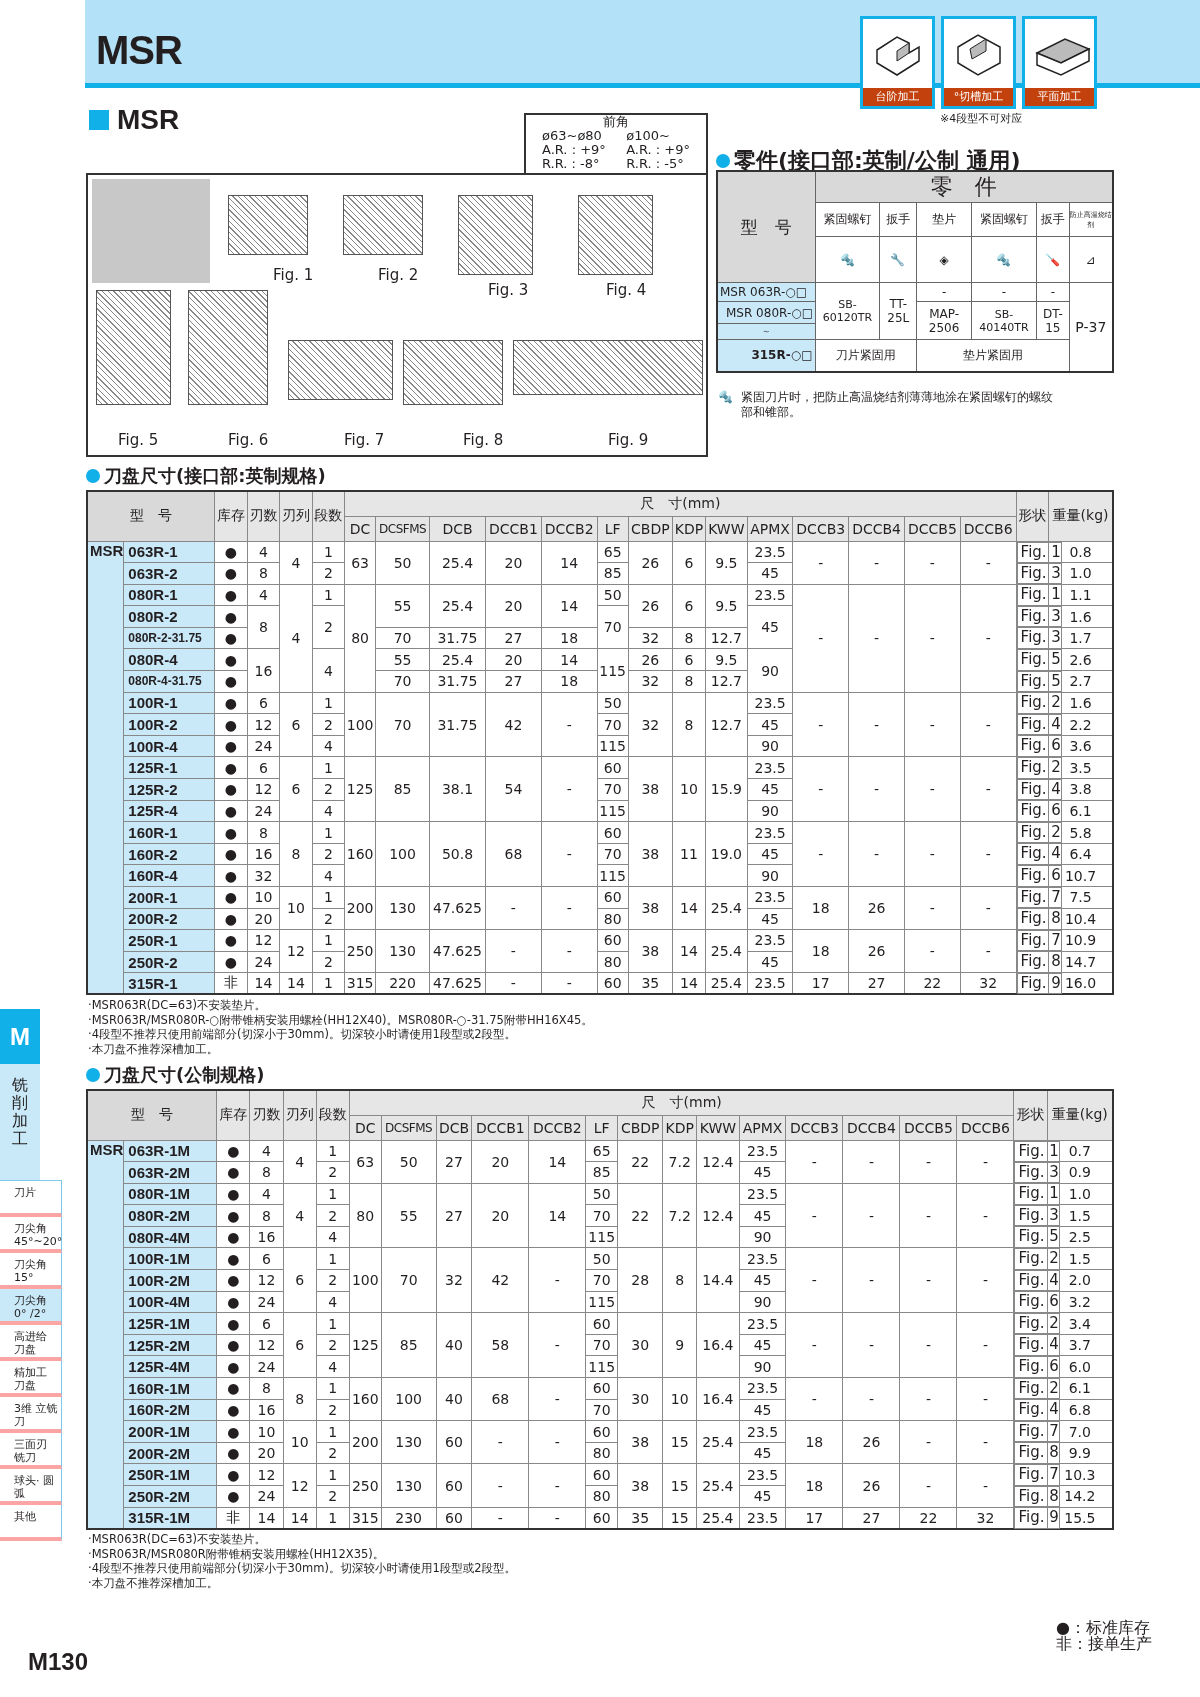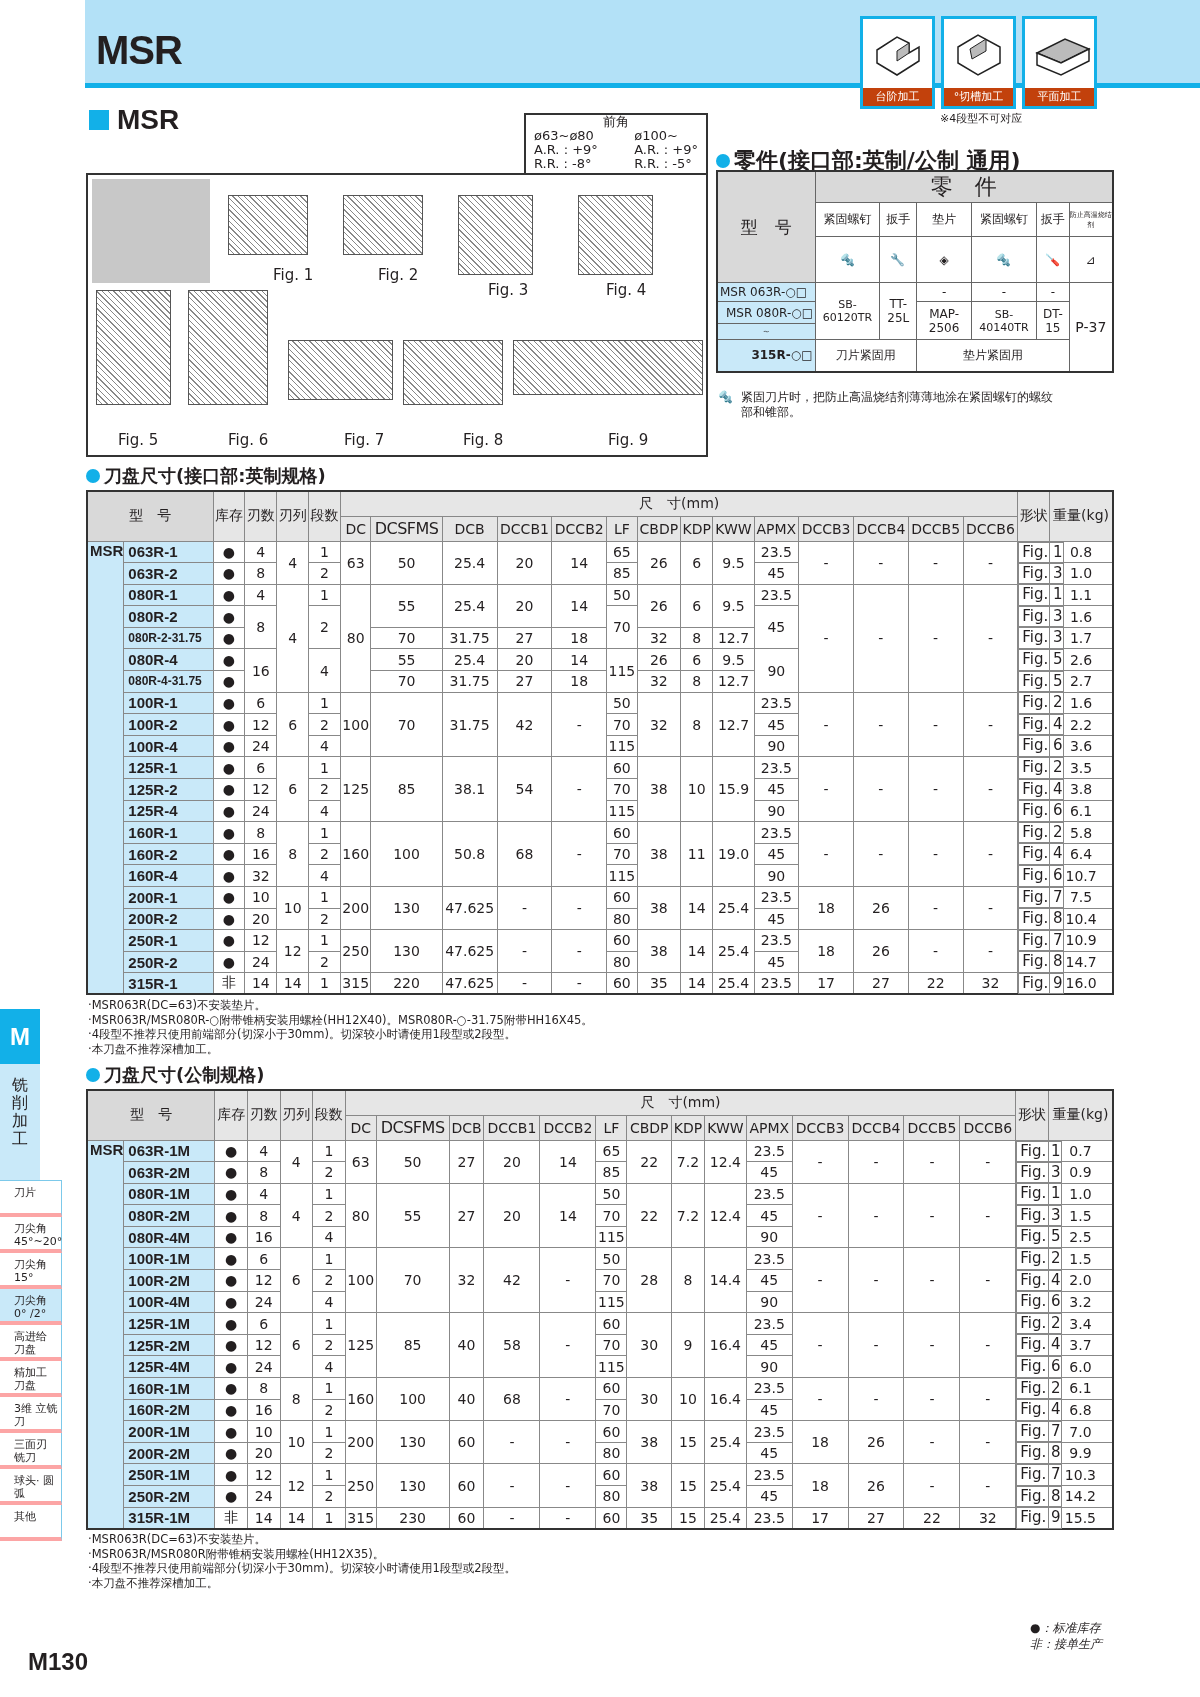--- a/index.html
+++ b/index.html
@@ -8,50 +8,50 @@
 .page-title{position:absolute;left:96px;top:28px;font-family:"Liberation Sans",sans-serif;font-weight:bold;font-size:40px;color:#231f20;letter-spacing:-1px;}
 .op-icons{position:absolute;left:860px;top:16px;display:flex;gap:6px;}
 .op-box{width:75px;height:93px;border:3px solid #12b0e8;background:#fff;position:relative;}
 .op-box svg{position:absolute;left:6px;top:6px;}
 .op-label{position:absolute;left:0;bottom:0;width:100%;height:18px;background:#c2410c;color:#fff;font-size:11px;text-align:center;line-height:18px;}
 .op-note{position:absolute;left:940px;top:111px;font-size:11px;color:#231f20;}
 .sub-title{position:absolute;left:89px;top:104px;font-family:"Liberation Sans",sans-serif;font-weight:bold;font-size:28px;display:flex;align-items:center;gap:8px;}
 .sub-title .sq{width:20px;height:20px;background:#12b0e8;display:inline-block;}
 .rake-box{position:absolute;left:524px;top:113px;width:184px;height:60px;border:2px solid #333;border-bottom:none;background:#fff;font-size:13px;line-height:14px;}
 .rake-box .rk-head{text-align:center;}
-.rake-box .rk-cols{display:flex;padding:0 8px;justify-content:space-between;}
+.rake-box .rk-cols{display:flex;padding:0 16px;justify-content:space-between;}
 .fig-panel{position:absolute;left:86px;top:173px;width:622px;height:284px;border:2px solid #333;background:#fff;}
 .photo{position:absolute;left:4px;top:4px;width:118px;height:104px;background:#c8c8c8;}
 .fig{position:absolute;font-size:15px;}
 .drawing{position:absolute;border:1px solid #555;background:repeating-linear-gradient(45deg,#fff 0 3px,#888 3px 4px);}
 .parts-title{position:absolute;left:716px;top:146px;font-size:22px;font-weight:bold;display:flex;align-items:center;gap:4px;}
 .dot{display:inline-block;width:14px;height:14px;border-radius:50%;background:#12b0e8;}
 table{border-collapse:collapse;}
 .parts-table{position:absolute;left:716px;top:170px;width:398px;border:2px solid #333;font-size:12px;}
 .parts-table td,.parts-table th{border:1px solid #666;text-align:center;font-weight:normal;}
 .gray{background:#d9d9d9;}
 .lblue{background:#c9e9f9;}
 .parts-note{position:absolute;left:718px;top:390px;font-size:12px;display:flex;gap:8px;line-height:15px;}
 .sec-title{position:absolute;font-size:18px;font-weight:bold;display:flex;align-items:center;gap:4px;}
 .dim-table{position:absolute;left:86px;width:1028px;border:2px solid #333;font-size:14px;}
 .dim-table td,.dim-table th{border:1px solid #888;text-align:center;font-weight:normal;height:21.6px;padding:0;white-space:nowrap;}
 .dim-table th{background:#e6e6e6;}
 .dim-table td.model{background:#c9e9f9;text-align:left;font-weight:bold;padding-left:4px;font-family:"Liberation Sans",sans-serif;font-size:15px;}
 .dim-table td.model.pre{padding-left:2px;}
 .dim-table td.fig{text-align:left;padding-left:3px;}
 .dim-table .hdr-gray{background:#d9d9d9;}
-.small-h{font-size:16px;letter-spacing:-0.5px;margin-left:47px;}
+.small-h{font-size:12px;letter-spacing:-0.5px;margin-left:47px;}
 .notes{position:absolute;left:88px;font-size:11.5px;line-height:14.5px;}
 .side-tab{position:absolute;left:0;top:1009px;width:40px;height:55px;background:#12b0e8;color:#fff;font-weight:bold;font-size:24px;text-align:center;line-height:55px;font-family:"Liberation Sans",sans-serif;}
 .side-strip{position:absolute;left:0;top:1064px;width:40px;height:116px;background:#c9e9f9;font-size:16px;text-align:center;padding-top:12px;line-height:18px;}
 .side-nav{position:absolute;left:0;top:1180px;width:62px;border-top:1px solid #7cc9ea;}
 .side-nav div{height:36px;border-bottom:4px solid #fca5a5;border-right:1px solid #7cc9ea;font-size:11px;line-height:13px;padding:5px 2px 0 14px;}
 .side-nav div.active{background:#c9e9f9;}
 .page-num{position:absolute;left:28px;top:1648px;font-family:"Liberation Sans",sans-serif;font-weight:bold;font-size:24px;}
-.legend{position:absolute;left:1030px;top:1620px;font-size:12px;line-height:16px;font-style:italic;}
+.legend{position:absolute;left:1056px;top:1620px;font-size:16px;line-height:16px;}
 </style>
 </head>
 <body>
 
 <div class="header-band"></div>
 <div class="page-title">MSR</div>
 
 <div class="op-icons">
   <div class="op-box">
     <svg width="60" height="55" viewBox="0 0 60 55">

